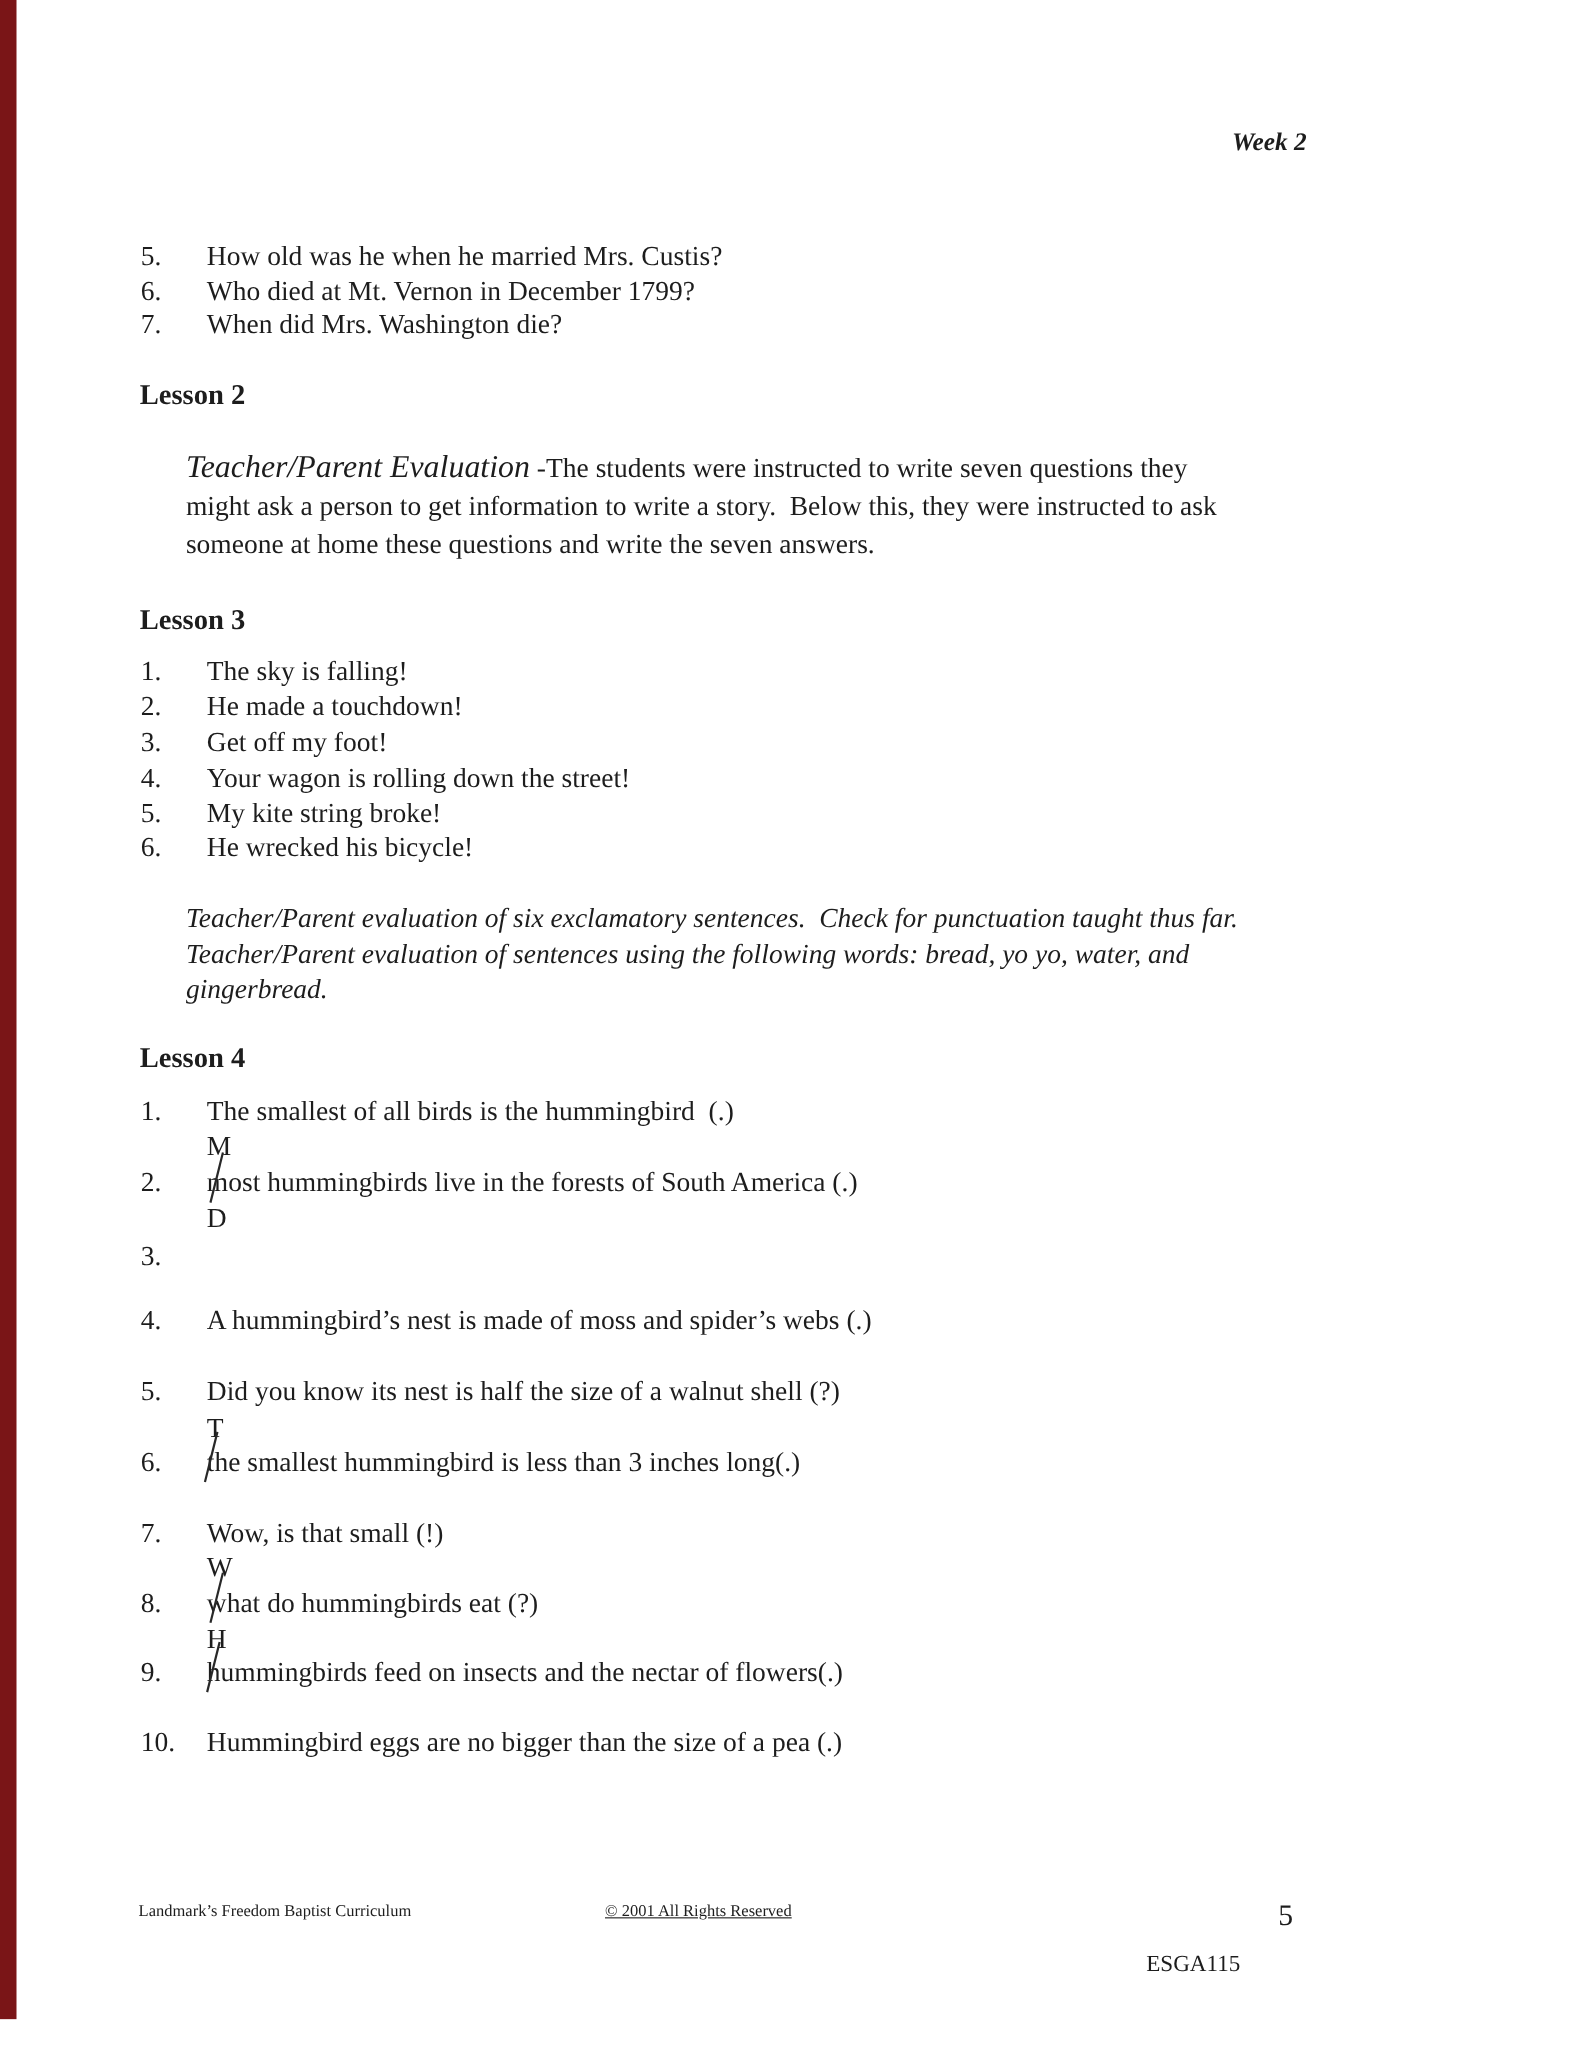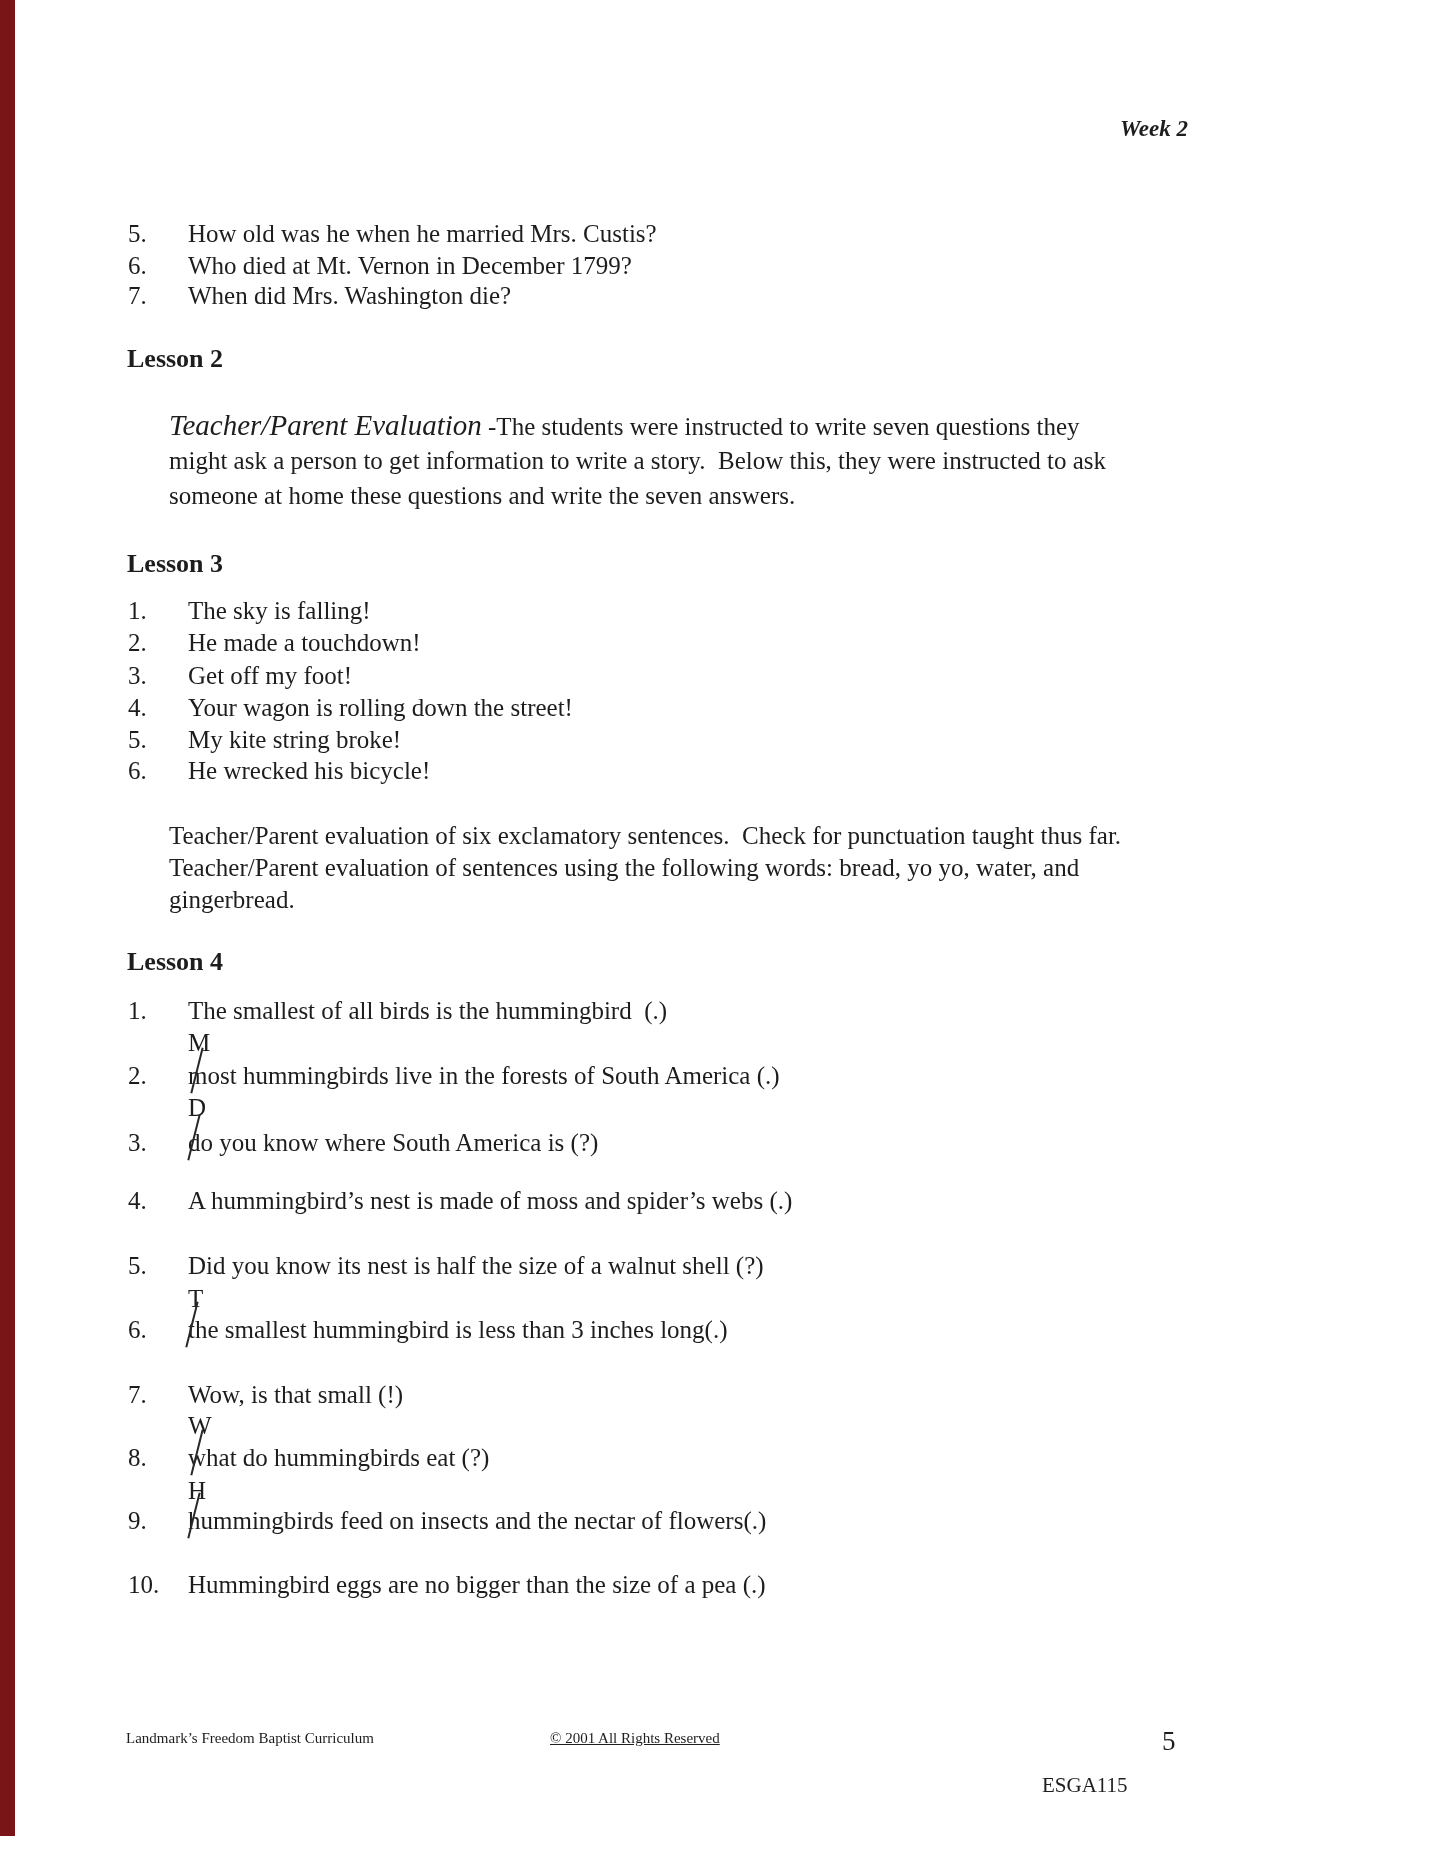--- a/index.html
+++ b/index.html
@@ -67,20 +67,21 @@
   .para .line {
     display: block;
     height: 35px;
     line-height: 35px;
     white-space: pre-wrap;
     margin-left: 42px;
   }
   .para.tight .line {
     height: 32px;
     line-height: 32px;
+    font-style: italic;
   }
   .eval-title {
     font-style: italic;
     font-size: 29px;
   }
   .mark {
     white-space: pre;
   }
   .slashed {
     position: relative;
@@ -181,21 +182,20 @@
   </div>
   <div class="row" style="top:1060px">
     <span class="num">2.</span>
     <span class="txt"><span class="slashed">m</span><span>ost hummingbirds live in the forests of South America (.)</span></span>
   </div>
   <div class="row" style="top:1092px">
     <span class="txt mark">D</span>
   </div>
   <div class="row" style="top:1127px">
     <span class="num">3.</span>
-    <span class="txt"><span class="slashed">d</span><span>o you know where South America is (?)</span></span>
   </div>
   <div class="row" style="top:1185px">
     <span class="num">4.</span>
     <span class="txt">A hummingbird’s nest is made of moss and spider’s webs (.)</span>
   </div>
   <div class="row" style="top:1250px">
     <span class="num">5.</span>
     <span class="txt">Did you know its nest is half the size of a walnut shell (?)</span>
   </div>
   <div class="row" style="top:1283px">

